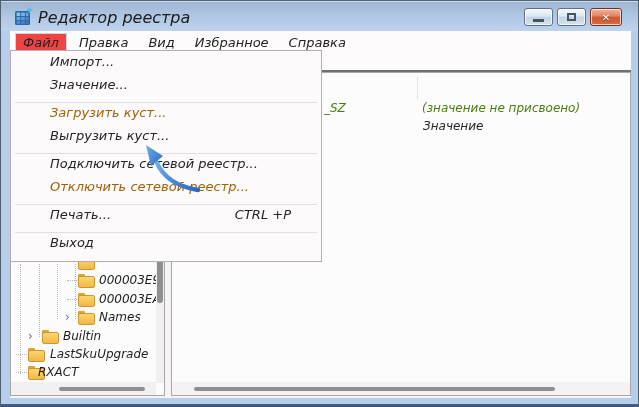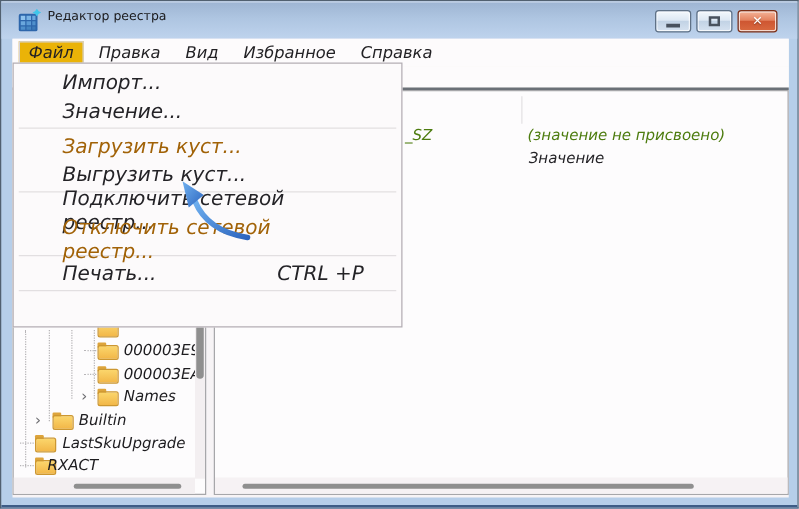--- a/index.html
+++ b/index.html
@@ -14,21 +14,21 @@
   }
   
   .titlebar {
     position:absolute; left:0; top:0; width:100%; height:30px;
     background:linear-gradient(#9db4d2 0%, #aec5e1 45%, #bed3ed 100%);
     box-shadow:inset 0 1px 0 #cfdcee;
   }
   .app-icon { position:absolute; left:13px; top:6px; width:19px; height:19px; }
   .window-title {
     position:absolute; left:37px; top:7px;
-    font-size:10px; color:#1b1b1d;
+    font-style:italic; font-size:16px; color:#1b1b1d;
   }
   .win-btns { position:absolute; right:16px; top:7px; display:flex; gap:4px; }
   .wbtn {
     width:29px; height:18px; border:1px solid #5f7186; border-radius:3px;
     background:linear-gradient(#f3f8fd 0%, #dde8f3 45%, #c2d3e5 50%, #d6e2f0 100%);
     box-shadow:inset 0 0 0 1px rgba(255,255,255,.75);
     display:flex; align-items:center; justify-content:center;
     font-size:10px; color:#3f4a57; cursor:default;
   }
   .wbtn.close {
@@ -44,21 +44,21 @@
     background:#f7f4f6;
   }
   .menubar {
     position:absolute; left:0; top:0; width:100%; height:22px;
     background:#fdfbfc; display:flex; align-items:center; padding-left:5px;
   }
   .mb-item {
     font-style:italic; font-size:13px; color:#222124;
     padding:1px 7px; margin-right:4px; border:1px solid transparent;
   }
-  .mb-item.open { background:#eab308; border-color:#d5d3d8; }
+  .mb-item.open { background:#ef4444; border-color:#d5d3d8; }
   .addr-strip { position:absolute; left:0; top:22px; width:100%; height:17px; background:#fdfbfc; }
   .dark-rule { position:absolute; left:0; top:39px; width:100%; height:2px; background:#6b7077; }
   
   .tree-panel {
     position:absolute; left:0; top:41px; width:155px; height:324px;
     background:#fdfcfd; border:1px solid #a7a7aa;
   }
   .list-panel {
     position:absolute; left:161px; top:41px; width:460px; height:324px;
     background:#fdfcfd; border:1px solid #a7a7aa;
@@ -92,22 +92,22 @@
     border-radius:2px;
   }
   .tlabel { position:absolute; top:2px; font-style:italic; font-size:12px; color:#1d1c1f; white-space:nowrap; }
   
   .menu {
     position:absolute; left:0; top:19px; width:312px; height:212px;
     background:#fcfafb; border:1px solid #b4aeb4; z-index:50;
     padding-top:3px;
   }
   .menu-item {
-    height:23px; display:flex; align-items:center; justify-content:space-between;
-    padding:0 30px 0 39px; font-style:italic; font-size:16px; color:#242327;
+    height:23px; display:flex; align-items:flex-start; justify-content:space-between;
+    padding:0 30px 0 39px; font-style:italic; font-size:13px; color:#242327;
   }
   .menu-item.disabled { color:#a16207; }
   .menu-sep { border-top:1px solid #e2dfe1; margin:2px 4px; }
   .mi-shortcut { font-style:italic; }
   
   .annot-arrow { position:absolute; left:126px; top:112px; z-index:60; }
   
   .bottom-edge { position:absolute; left:0; bottom:0; width:100%; height:2px; background:#3e5c86; }
 </style>
 </head>
@@ -233,20 +233,23 @@
         </div>
         <div class="menu-item disabled">
           <span class="mi-label">Отключить сетевой реестр...</span>
         </div>
         <div class="menu-sep"></div>
         <div class="menu-item">
           <span class="mi-label">Печать...</span>
           <span class="mi-shortcut">CTRL +P</span>
         </div>
         <div class="menu-sep"></div>
+        <div class="menu-item">
+          <span class="mi-label">Выход</span>
+        </div>
       </div>
 
     <svg class="annot-arrow" width="72" height="56" viewBox="0 0 72 56">
       <defs>
         <linearGradient id="ag" x1="0" y1="0" x2="1" y2="1">
           <stop offset="0" stop-color="#6fb0ef"></stop>
           <stop offset="1" stop-color="#2d66c0"></stop>
         </linearGradient>
       </defs>
       <path d="M62,47 Q30,42 20,18" fill="none" stroke="url(#ag)" stroke-width="4.5" stroke-linecap="round"></path>

